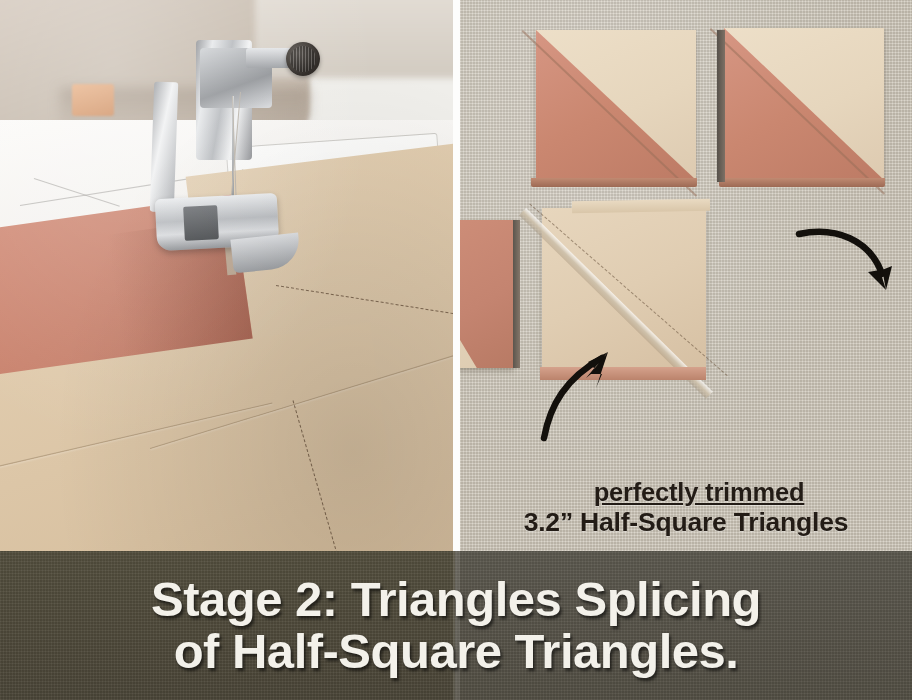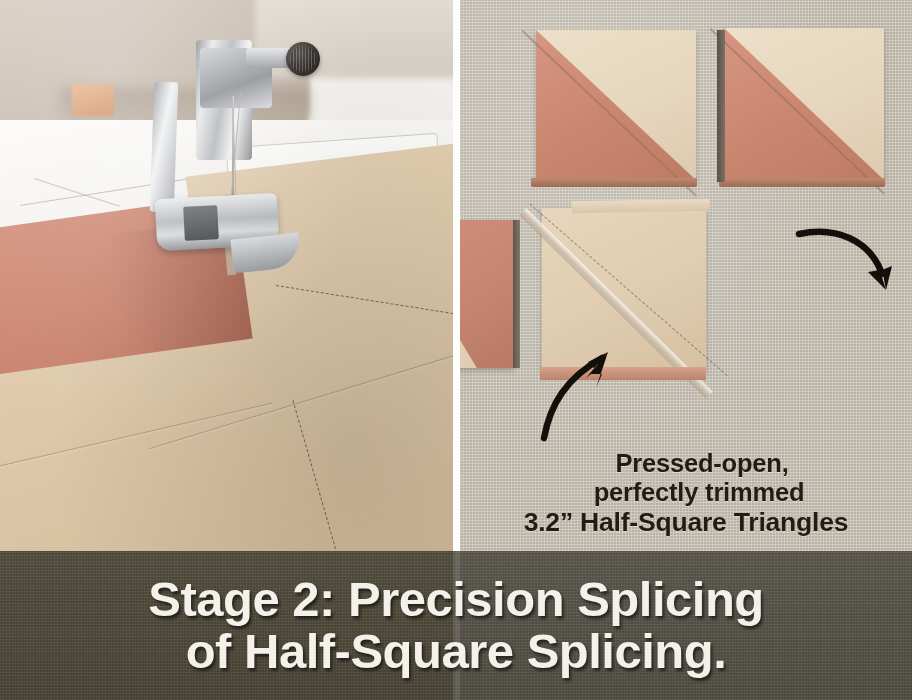--- a/index.html
+++ b/index.html
@@ -246,21 +246,21 @@
     position:absolute;left:0;right:0;bottom:14px;
     text-align:center;
     color:#231c16;
     font-weight:700;
     font-size:25.5px;
     line-height:1.14;
     letter-spacing:-.2px;
     text-shadow:0 1px 0 rgba(255,255,255,.35);
   }
   .rcap .l1{padding-left:32px;}
-  .rcap .l2{padding-left:26px;}
+  .rcap .l2{padding-left:26px;text-decoration:underline;}
   .rcap .l3{font-size:26.5px;}
 
   
   .banner{
     position:absolute;left:0;top:551px;width:912px;height:149px;
     background:#514c40;
     overflow:hidden;
   }
   .banner-left-tone{
     position:absolute;left:0;top:0;width:455px;height:149px;
@@ -387,30 +387,29 @@
       <path d="M68 52 L 48 62 L 56 70 L 46 78 Z" fill="#13100c"></path>
     </svg>
 
     <svg class="arrow-svg" style="left:336px;top:222px;width:110px;height:86px;" viewBox="0 0 110 86">
       <path d="M3 12 C 40 4, 74 18, 86 52" fill="none" stroke="#13100c" stroke-width="6.5" stroke-linecap="round"></path>
       <path d="M90 68 L 72 50 L 84 48 L 80 36 Z" fill="#13100c"></path>
       <path d="M90 68 L 96 44 L 86 48 L 84 36 Z" fill="#13100c"></path>
     </svg>
 
     <div class="rcap">
-      <div class="l1">Pressed-open,</div>
       <div class="l2">perfectly trimmed</div>
       <div class="l3">3.2” Half-Square Triangles</div>
     </div>
   </div>
 
   <div class="banner">
     <div class="banner-left-tone"></div>
     <div class="banner-right-tone"></div>
     <div class="banner-tex"></div>
     <div class="banner-seam"></div>
     <div class="banner-text">
-      <div class="bl1">Stage 2: Precision Splicing</div>
-      <div class="bl2">of Half-Square Splicing.</div>
+      <div class="bl1">Stage 2: Triangles Splicing</div>
+      <div class="bl2">of Half-Square Triangles.</div>
     </div>
   </div>
 
 </div>
 
 </body></html>

